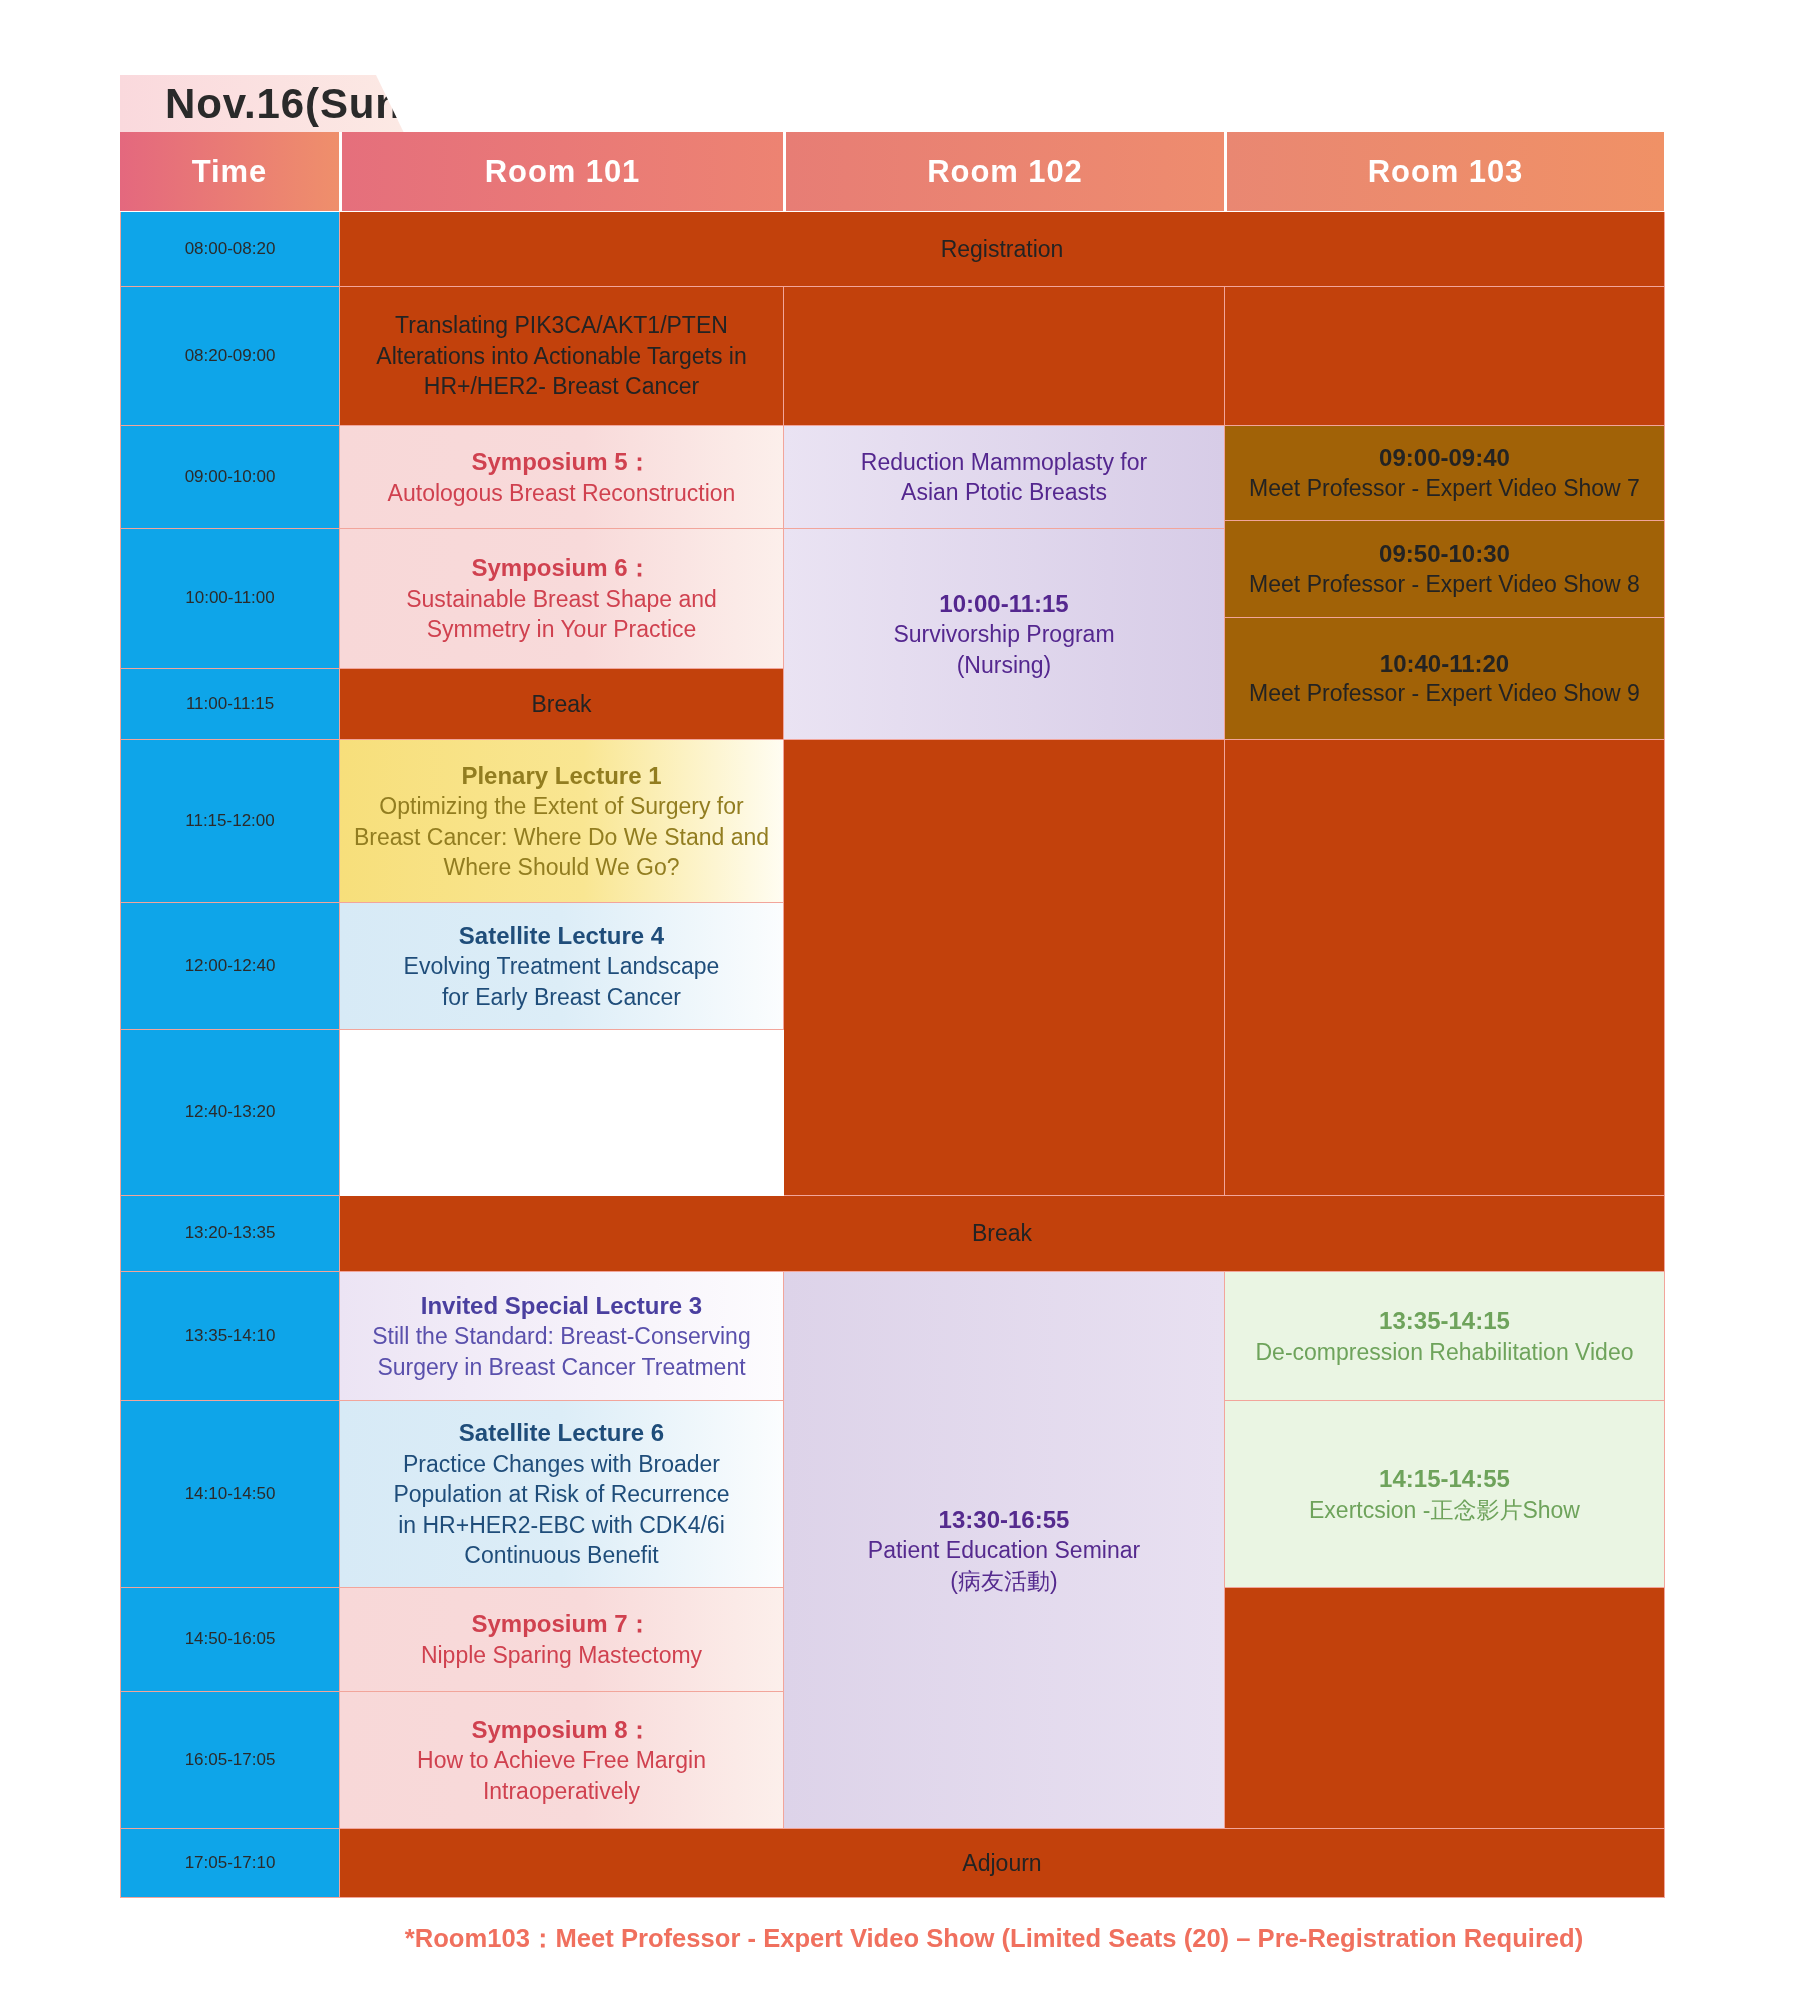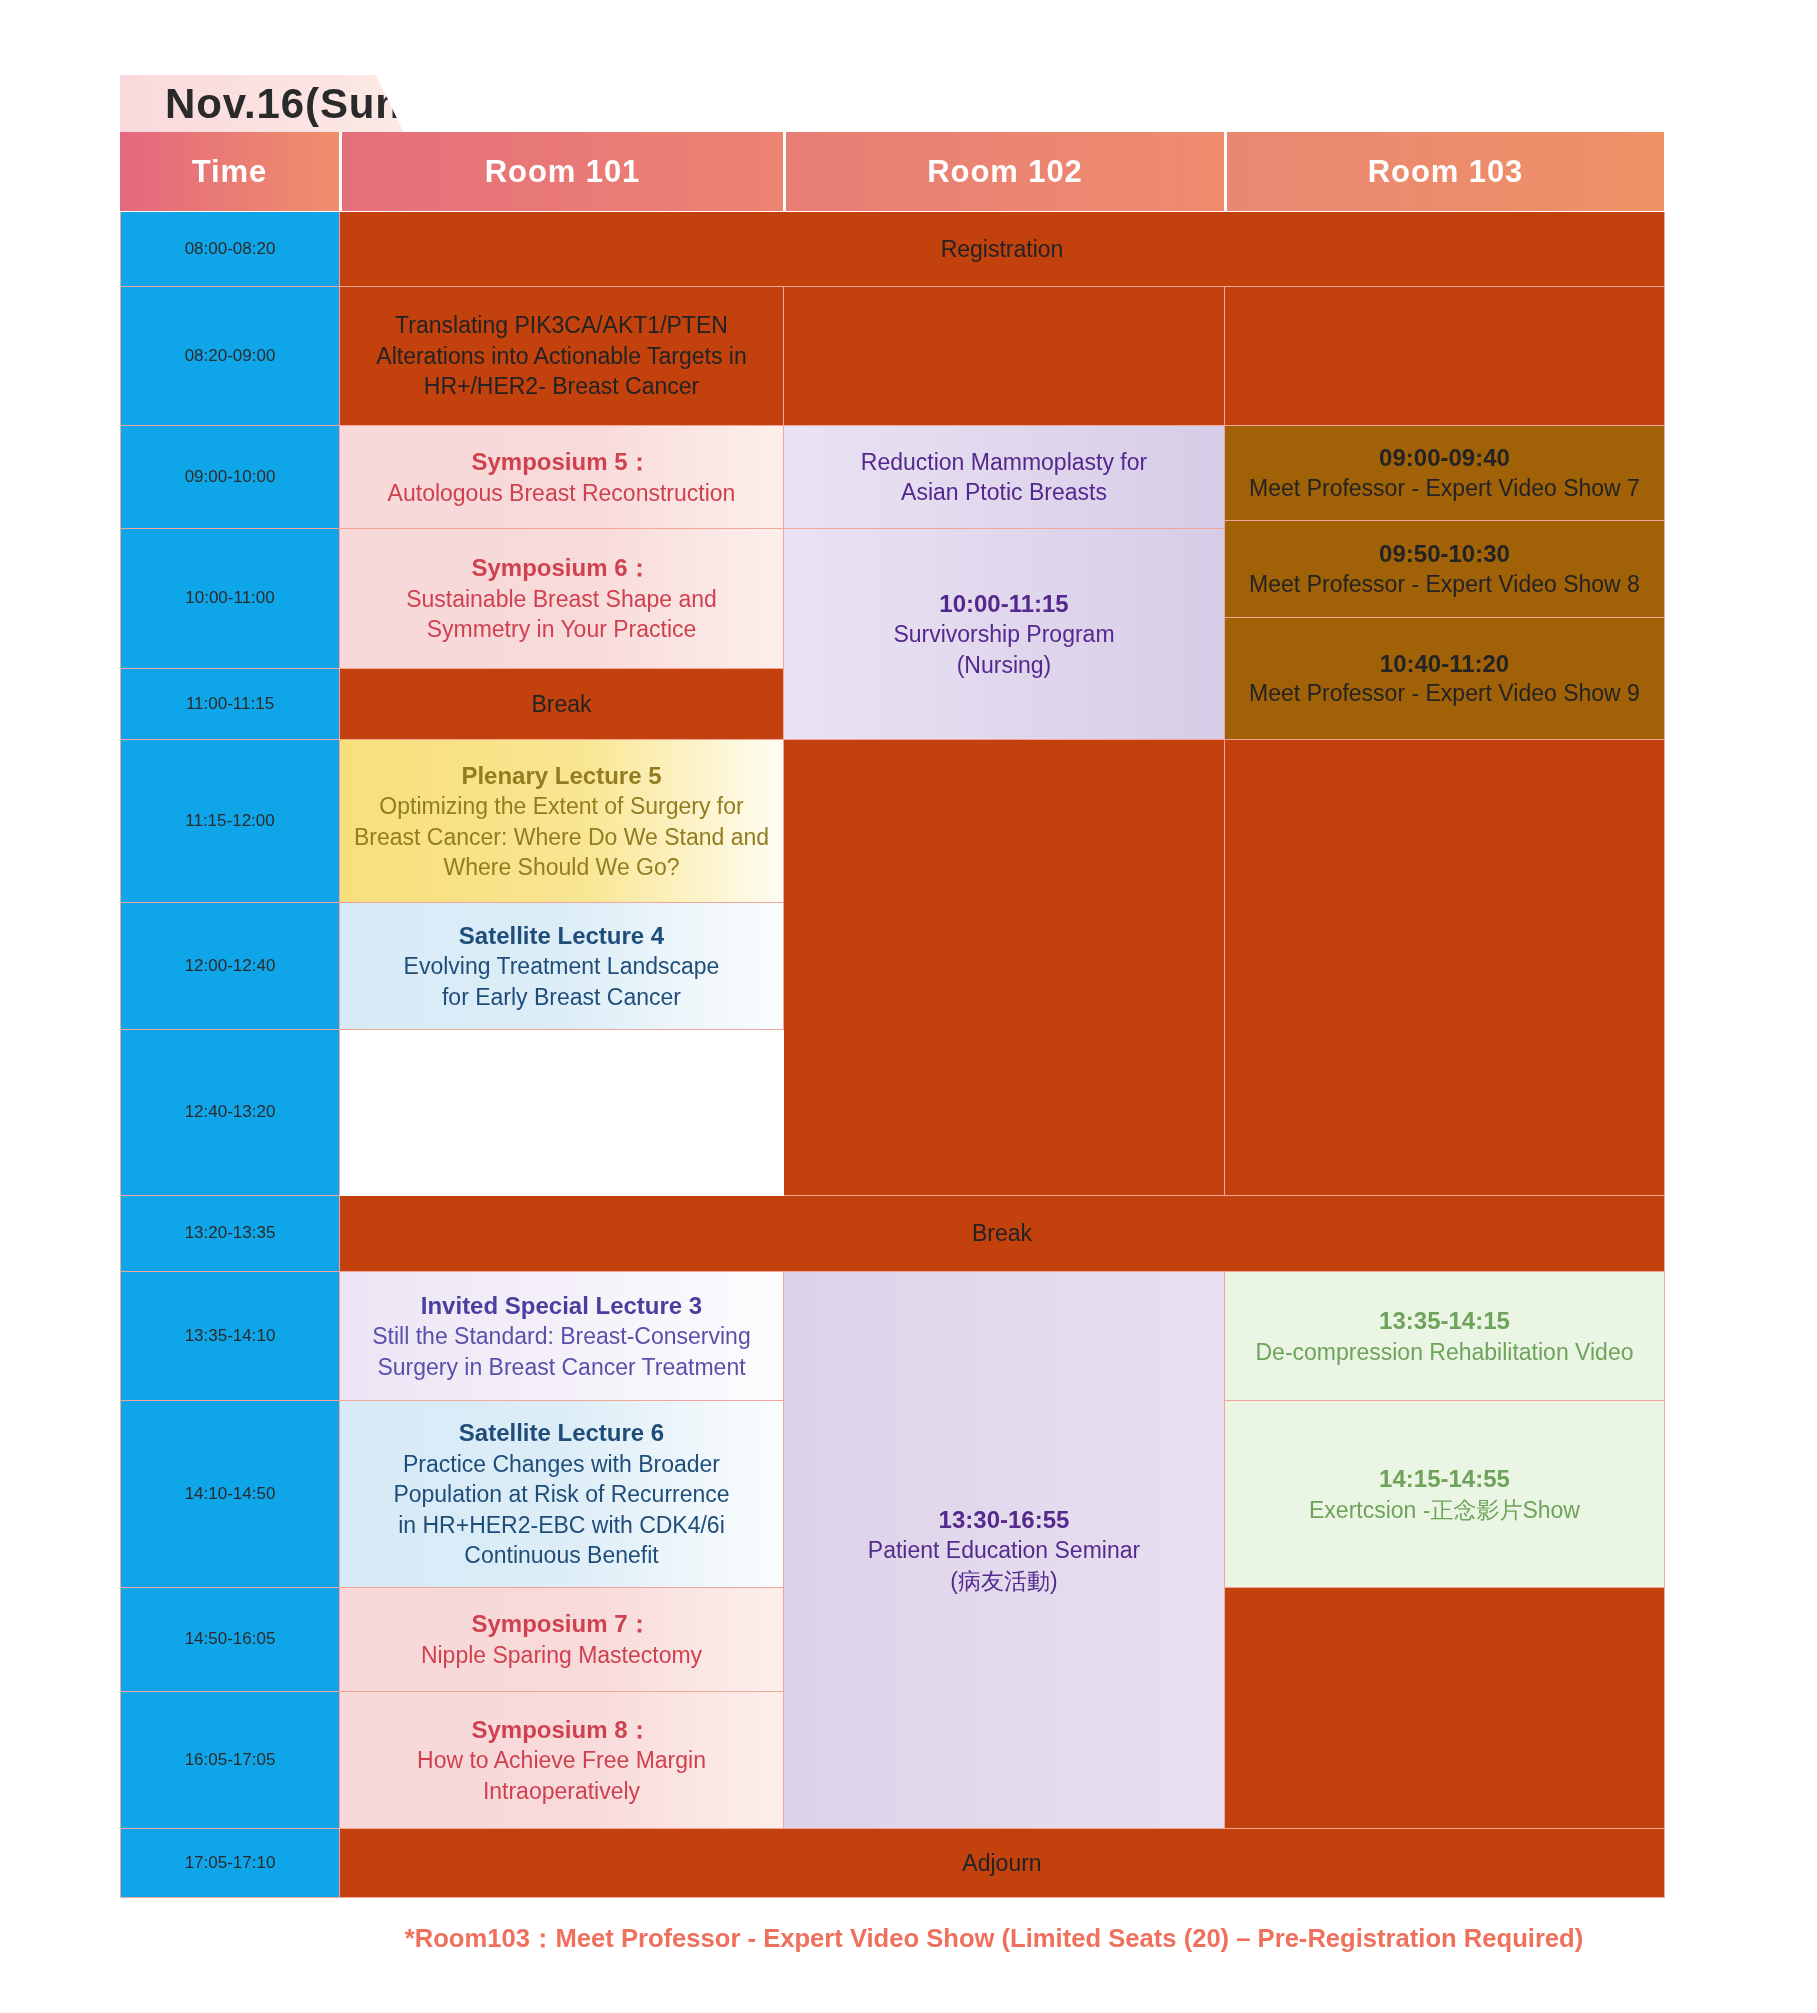--- a/index.html
+++ b/index.html
@@ -136,21 +136,21 @@
       <span class="tm">10:00-11:15</span>
       <span class="b">Survivorship Program
 (Nursing)</span>
     </div>
 
     <div class="cell plain" style="grid-area:5/2/6/3">
       <span class="b">Break</span>
     </div>
 
     <div class="cell yellow" style="grid-area:6/2/7/3">
-      <span class="t">Plenary Lecture 5</span>
+      <span class="t">Plenary Lecture 1</span>
       <span class="b">Optimizing the Extent of Surgery for
 Breast Cancer: Where Do We Stand and
 Where Should We Go?</span>
     </div>
     <div class="cell plain" style="grid-area:6/3/9/4"></div>
     <div class="cell plain" style="grid-area:6/4/9/5"></div>
 
     <div class="cell blue" style="grid-area:7/2/8/3">
       <span class="t">Satellite Lecture 4</span>
       <span class="b">Evolving Treatment Landscape

